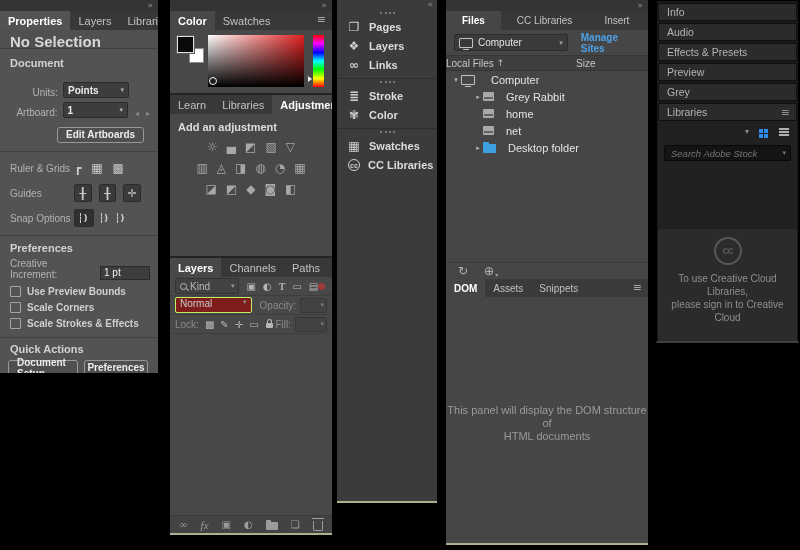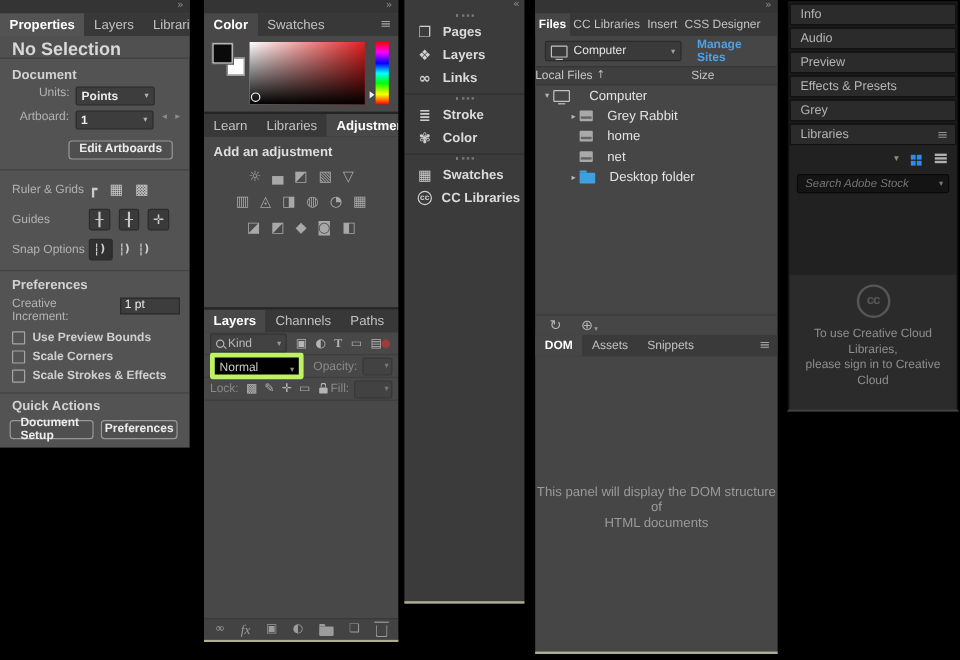--- a/index.html
+++ b/index.html
@@ -16,21 +16,21 @@
   .tab{padding:4px 8px 0;white-space:nowrap;cursor:default}
   .tab.active{color:#fff;font-weight:bold}
   .menu-ic{margin-left:auto;color:#a5a5a5;padding:2px 6px 0;font-size:11px}
 
   
   #ai{left:0;top:0;width:158px;height:373px;background:#535353}
   #ai .tab.active{background:#535353}
   .no-sel{height:15px;padding:3px 10px 0;font-size:15px;font-weight:bold;color:#d8d8d8;
           border-bottom:1px solid #3f3f3f;background:#505050}
   .ai-sect{margin:8px 10px 0;font-size:11px;font-weight:bold;color:#d2d2d2}
-  .ai-row{display:flex;align-items:flex-start;margin:3px 8px 0}
+  .ai-row{display:flex;align-items:flex-end;margin:13px 8px 0}
   .ai-lab{font-size:10px;color:#b3b3b3}
   .lab-r{width:50px;text-align:right;margin-right:5px;flex:0 0 aupx}
   .ai-select{height:14px;background:#3d3d3d;border:1px solid #2a2a2a;border-radius:2px;
              display:flex;align-items:center;font-size:10px;color:#ececec;padding:0 4px;
              font-weight:bold;width:56px}
   .ai-select .chev{margin-left:auto;color:#b0b0b0;font-size:7px}
   .nav-ar{color:#8b8b8b;font-size:8px;margin-left:7px}
   .ai-btn{height:16px;background:#4f4f4f;border:1px solid #989898;border-radius:3px;
           color:#ececec;font-size:10px;font-weight:bold;display:inline-flex;align-items:center;
           justify-content:center;padding:0 8px;box-sizing:border-box}
@@ -72,22 +72,22 @@
   .ps-row{display:flex;align-items:center;height:18px;border-bottom:1px solid #3e3e3e;
           padding:0 5px;flex:0 0 auto}
   .kind-dd{display:flex;align-items:center;height:14px;background:#424242;border:1px solid #333;
            border-radius:2px;padding:0 4px;gap:3px;color:#b9b9b9;font-size:10px;width:56px}
   .kind-dd .chev{margin-left:auto;font-size:7px;color:#999}
   .mag{width:5px;height:5px;border:1px solid #b5b5b5;border-radius:50%;position:relative;flex:0 0 auto}
   .mag::after{content:"";position:absolute;width:3px;height:1px;background:#b5b5b5;
               transform:rotate(45deg);right:-3px;bottom:-1px}
   .flt-ic{color:#b5b5b5;font-size:10px;margin-left:7px}
   .red-dot{width:7px;height:7px;border-radius:50%;background:#9e3a37;margin-left:auto;margin-right:2px}
-  .blend-dd{width:82px;height:14px;background:#000000;border:4px solid #bef264;border-radius:2px;
-            display:flex;align-items:flex-end;color:#c9c9c9;font-size:10px;padding:0 4px}
+  .blend-dd{width:82px;height:14px;background:#7f1d1d;border:1px solid #bef264;border-radius:2px;
+            display:flex;align-items:flex-start;color:#c9c9c9;font-size:10px;padding:0 4px}
   .blend-dd .chev{margin-left:auto;font-size:7px;color:#8d8d8d}
   .dis-lab{color:#8a8a8a;font-size:10px}
   .mini-dd{width:28px;height:13px;background:#424242;border:1px solid #373737;border-radius:2px;
            display:flex;justify-content:flex-end;align-items:center;color:#777;font-size:7px;
            padding-right:2px;margin-left:4px}
   .lock-ic{color:#b5b5b5;font-size:10px;margin-left:6px}
   .padlock{width:7px;height:5px;background:#b5b5b5;border-radius:1px;position:relative;margin:2px 0 0 7px}
   .padlock::before{content:"";position:absolute;top:-4px;left:1px;width:3px;height:3px;
                    border:1px solid #b5b5b5;border-bottom:none;border-radius:3px 3px 0 0}
   .ps-spacer{flex:1}
@@ -105,21 +105,21 @@
   .grip{width:15px;margin:2px auto 3px;border-top:2px dotted #777;height:0}
   .id-item{display:flex;align-items:center;height:19px;padding-left:10px;gap:8px;color:#dcdcdc;
            font-size:11px;font-weight:bold}
   .id-ic{width:14px;text-align:center;color:#cfcfcf;font-size:12px;flex:0 0 14px}
   .id-div{border-top:1px solid #2e2e2e;margin-top:4px}
   .cc-ic{width:12px;height:12px;border-radius:50%;border:1px solid #cfcfcf;color:#cfcfcf;
          font-size:7px;font-weight:bold;text-align:center;line-height:11px;box-sizing:border-box;flex:0 0 12px;margin-left:1px}
 
   
   #dw{left:446px;top:0;width:202px;height:545px;background:#464646;border-bottom:2px solid #b0ae8e}
-  #dw .tab{padding:4px 3px 0;font-size:10px}
+  #dw .tab{padding:4px 16px 0;font-size:10px}
   #dw .tab.active{background:#464646}
   .dw-site{display:flex;align-items:center;margin:4px 8px 0;height:17px}
   .dw-select{display:flex;align-items:center;width:112px;height:15px;background:#3a3a3a;
              border:1px solid #2b2b2b;border-radius:2px;padding:0 4px;gap:5px;color:#e4e4e4;font-size:10px}
   .dw-select .chev{margin-left:auto;font-size:7px;color:#9f9f9f}
   .manage{margin-left:13px;color:#4da1e8;font-size:10px;font-weight:bold}
   .dw-cols{position:relative;display:flex;align-items:center;height:14px;margin-top:4px;
            background:#3f3f3f;border-top:1px solid #363636;border-bottom:1px solid #363636;
            color:#c6c6c6;font-size:10px}
   .dw-cols .c1{padding-left:0}
@@ -482,24 +482,24 @@
 </div>
 
 <div class="panel" id="ae">
   <div class="ae-head">
       <span>Info</span>
     </div>
   <div class="ae-head">
       <span>Audio</span>
     </div>
   <div class="ae-head">
+      <span>Effects &amp; Presets</span>
+    </div>
+  <div class="ae-head">
       <span>Preview</span>
-    </div>
-  <div class="ae-head">
-      <span>Effects &amp; Presets</span>
     </div>
   <div class="ae-head">
       <span>Grey</span>
     </div>
   <div class="ae-head">
     <span>Libraries</span>
     <span class="menu-ic ic">≡</span>
   </div>
   <div class="ae-body">
     <div class="ae-controls">

